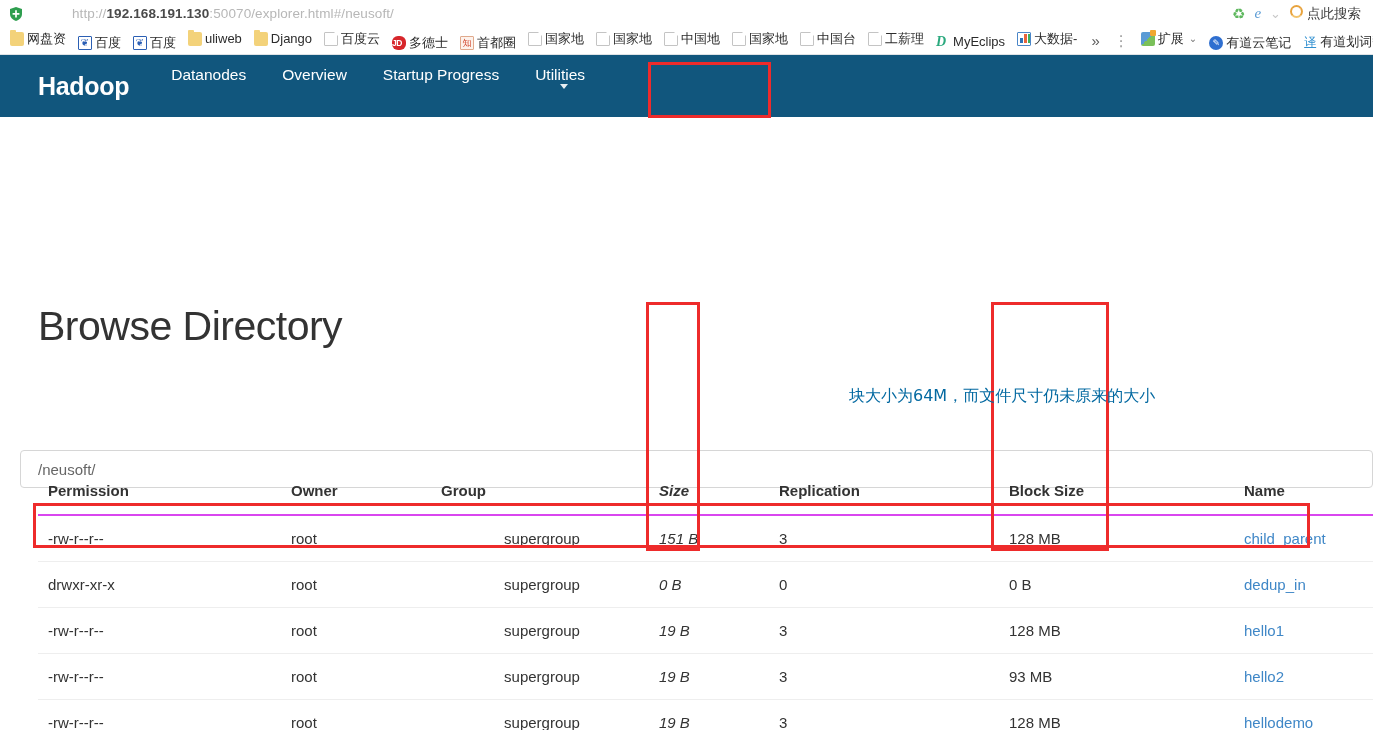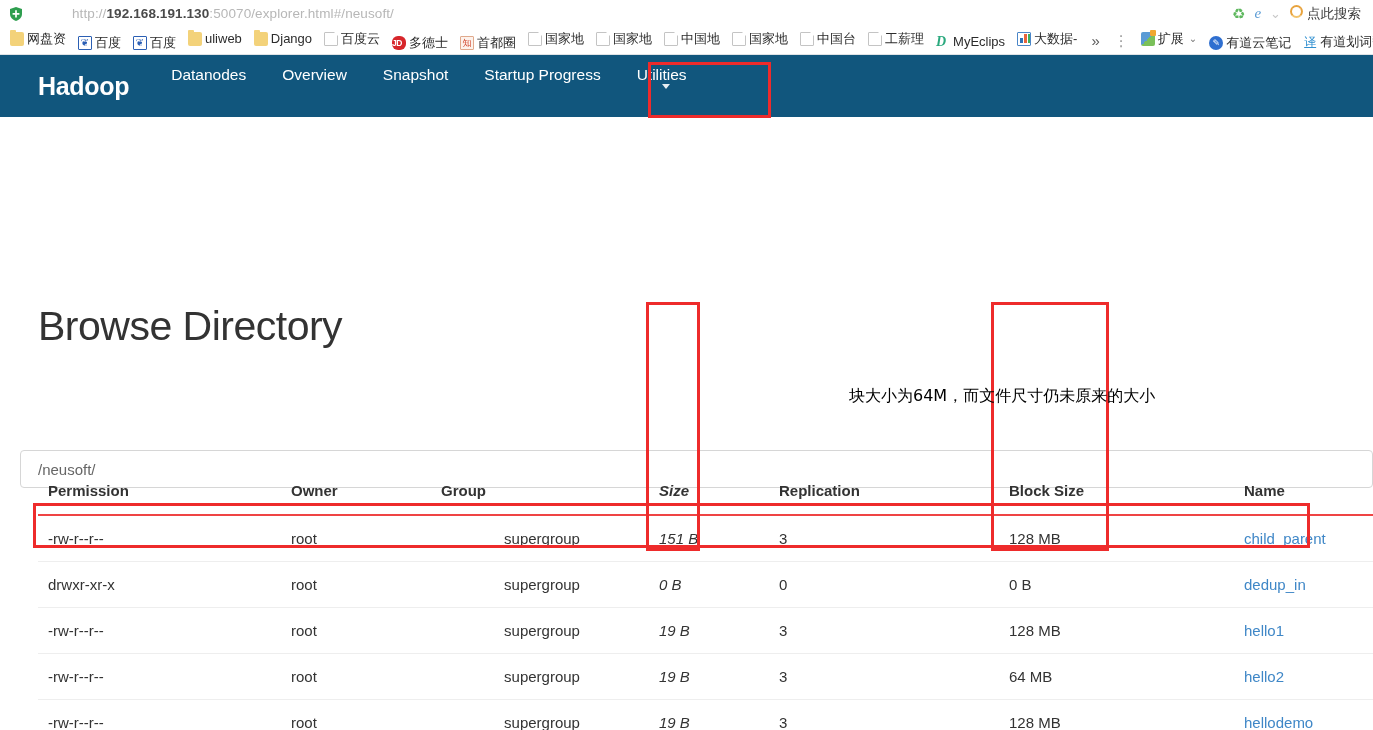--- a/index.html
+++ b/index.html
@@ -145,21 +145,21 @@
   .anno-box {
     position: absolute;
     border: 3px solid #ee1c1c;
     pointer-events: none;
     z-index: 50;
   }
   #anno-text {
     position: absolute;
     left: 849px; top: 269px;
     font-size: 16px;
-    color: #000000;
+    color: #0369a1;
     white-space: nowrap;
     font-family: "DejaVu Sans", "Liberation Sans", sans-serif;
     z-index: 51;
   }
 
   
   #page-wrap {
     position: relative;
     width: 1373px;
     height: 568px;
@@ -195,21 +195,21 @@
     width: 1340px;
     border-collapse: collapse;
     table-layout: fixed;
   }
   #file-table th {
     text-align: left;
     font-size: 15px;
     color: #333333;
     font-weight: bold;
     padding: 13px 8px 15px 8px;
-    border-bottom: 2px solid #ef4444;
+    border-bottom: 2px solid #d946ef;
   }
   #file-table td {
     font-size: 15px;
     color: #333333;
     padding: 14px 8px 14px 8px;
     border-top: 1px solid #eeeeee;
     white-space: nowrap;
   }
   #file-table tr td:first-child, #file-table tr th:first-child { padding-left: 10px; }
   .col-perm  { width: 245px; }
@@ -313,22 +313,20 @@
   </div>
 </div>
 
 <div id="hadoop-navbar">
   <span id="brand">Hadoop</span>
   <span id="nav-links"><a class="nav-link" href="#">
         <span>Datanodes</span>
       </a><a class="nav-link" href="#">
         <span>Overview</span>
       </a><a class="nav-link" href="#">
-        <span>Snapshot</span>
-      </a><a class="nav-link" href="#">
         <span>Startup Progress</span>
       </a><a class="nav-link with-caret" href="#">
         <span>Utilities</span>
         <span class="caret"></span>
       </a></span>
 <div class="anno-box" style="left: 648px; top: 7px; width: 123px; height: 56px; border-color: rgb(238, 43, 43);"></div>
   </div>
 
 <div id="page-wrap">
 
@@ -377,21 +375,21 @@
           <td class="col-repl">3</td>
           <td class="col-block">128 MB</td>
           <td class="col-name name-cell"><a class="name-link" href="#">hello1</a></td>
         </tr>
         <tr>
           <td class="col-perm">-rw-r--r--</td>
           <td class="col-owner">root</td>
           <td class="col-group">supergroup</td>
           <td class="col-size">19 B</td>
           <td class="col-repl">3</td>
-          <td class="col-block">64 MB</td>
+          <td class="col-block">93 MB</td>
           <td class="col-name name-cell"><a class="name-link" href="#">hello2</a></td>
         </tr>
         <tr>
           <td class="col-perm">-rw-r--r--</td>
           <td class="col-owner">root</td>
           <td class="col-group">supergroup</td>
           <td class="col-size">19 B</td>
           <td class="col-repl">3</td>
           <td class="col-block">128 MB</td>
           <td class="col-name name-cell"><a class="name-link" href="#">hellodemo</a></td>

